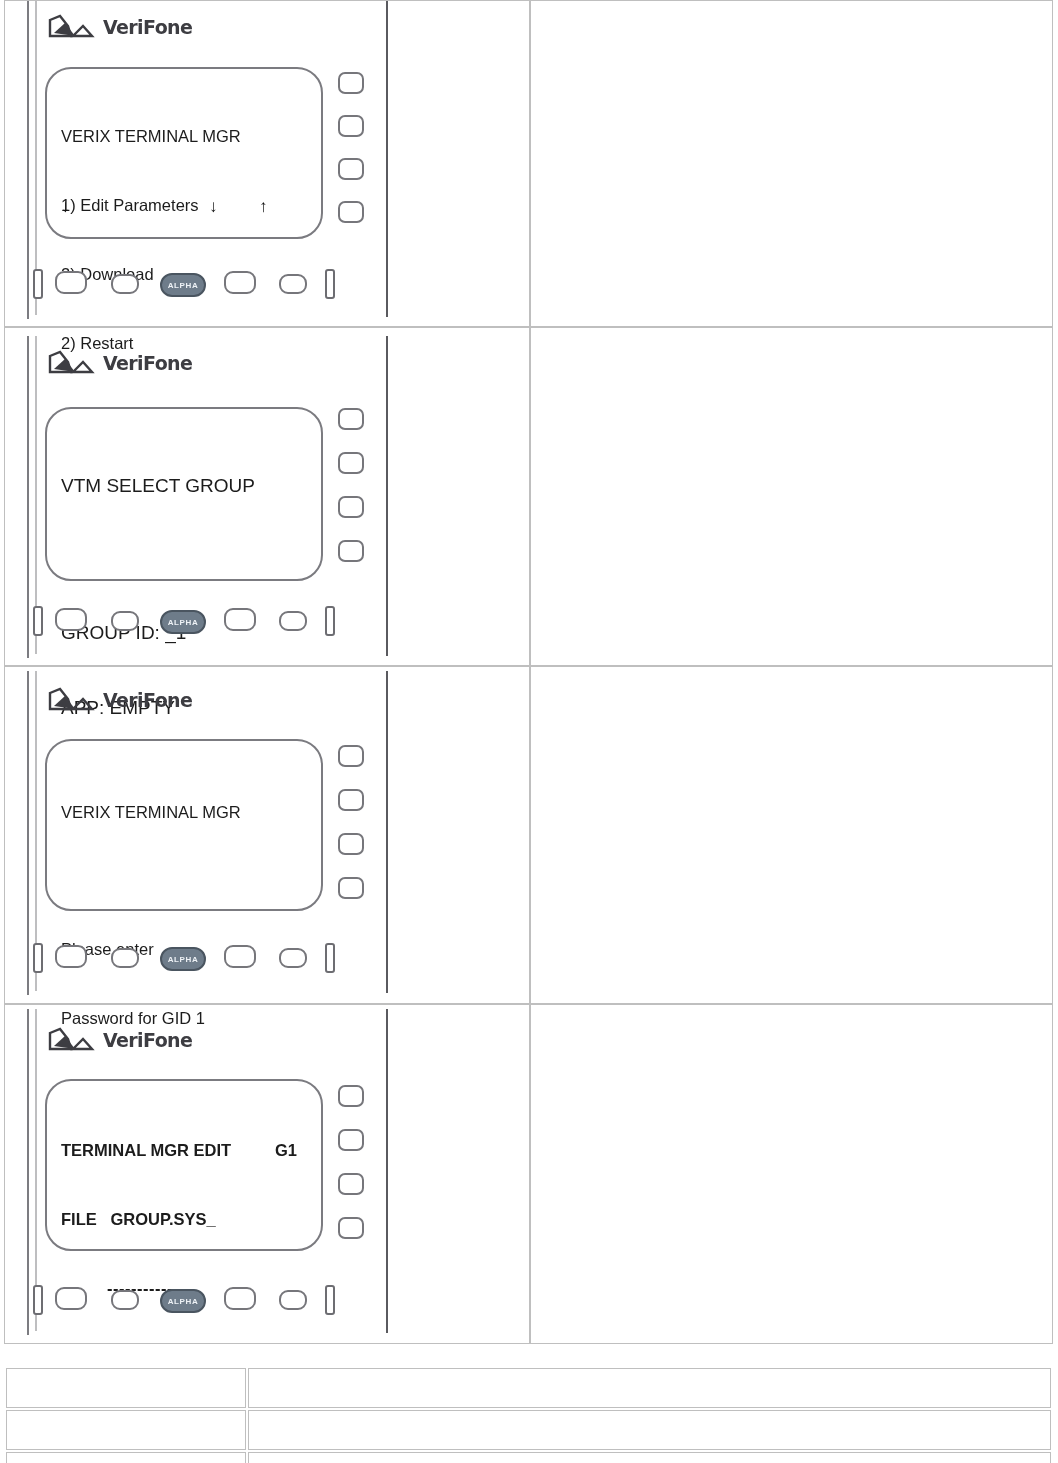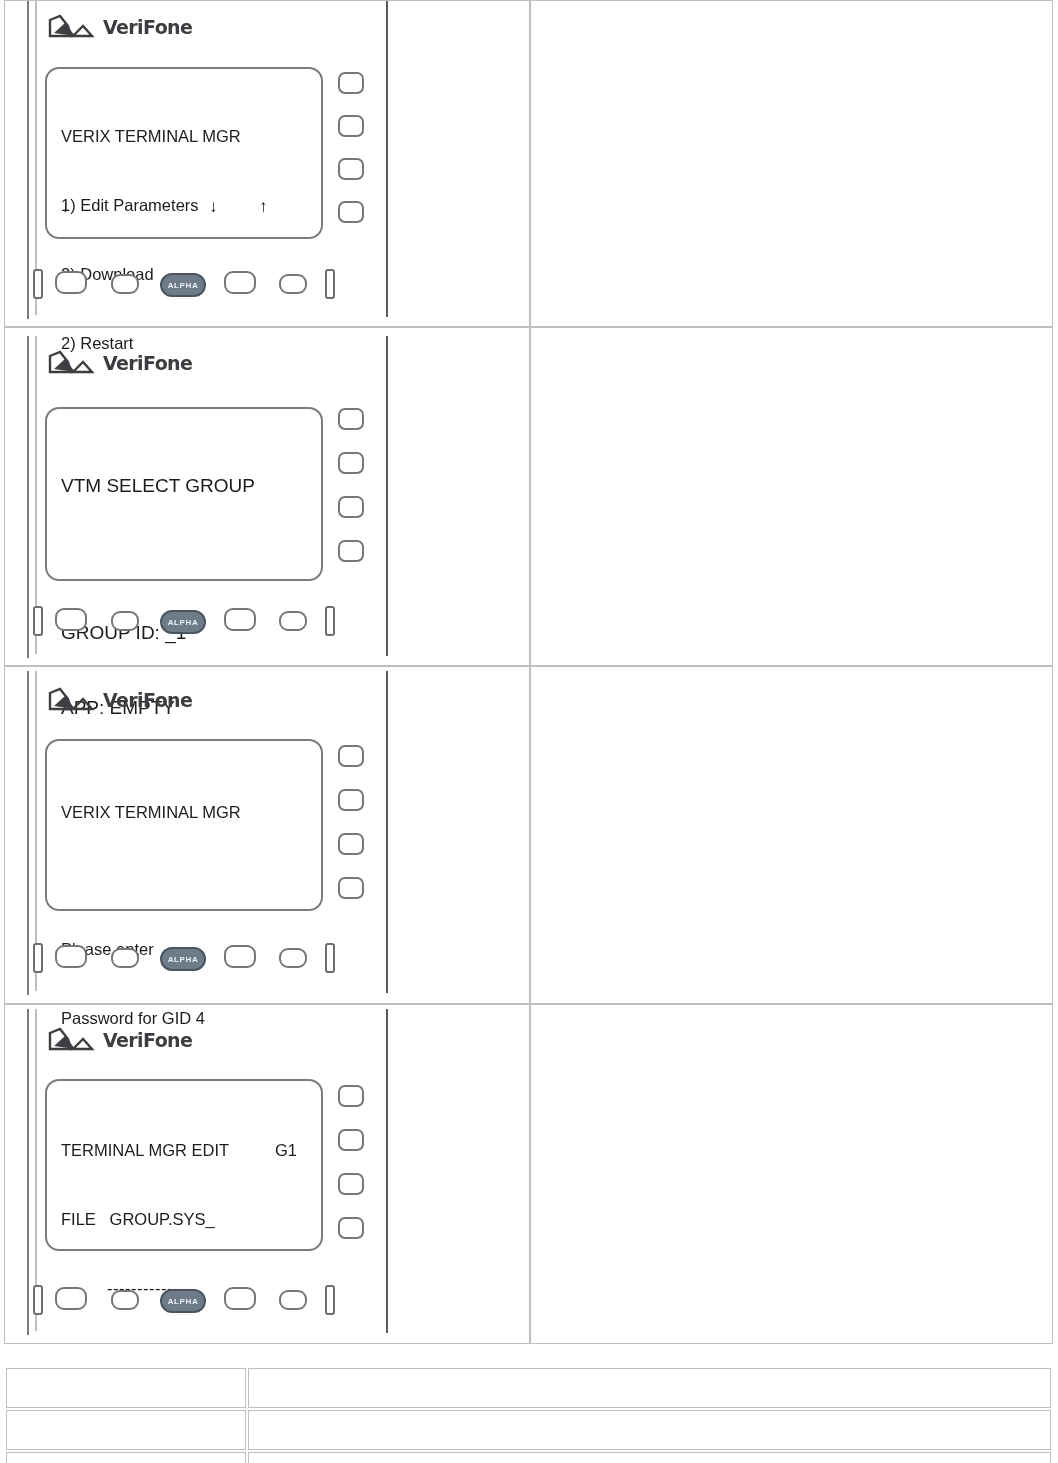--- a/index.html
+++ b/index.html
@@ -71,21 +71,21 @@
     font-weight: 700;
     font-size: 19px;
     letter-spacing: -0.6px;
     color: #3d3d42;
   }
 
   
   .lcd {
     position: absolute;
     border: 2px solid #7b7b80;
-    border-radius: 14px;
+    border-radius: 26px;
     background: #ffffff;
     box-sizing: border-box;
   }
   .lcd-text {
     position: absolute;
     left: 14px;
     right: 10px;
     top: 10px;
     font-size: 16.5px;
     line-height: 23px;
@@ -294,21 +294,21 @@
         </div>
 
         <div class="lcd" style="left:40px; top:72px; width:278px; height:172px;">
           <div class="lcd-text" style="top:14px;">
             <div class="lcd-title-row">
               <span class="lcd-line">VERIX TERMINAL MGR</span>
               <span class="lcd-line"></span>
             </div>
             <div class="lcd-gap"></div>
             <div class="lcd-line">Please enter</div>
-            <div class="lcd-line">Password for GID 4</div>
+            <div class="lcd-line">Password for GID 1</div>
             <div class="lcd-line dashes">-----------------</div>
           </div>
         </div>
 
         <div class="softkey" style="left:333px; top:78px;"></div>
         <div class="softkey" style="left:333px; top:122px;"></div>
         <div class="softkey" style="left:333px; top:166px;"></div>
         <div class="softkey" style="left:333px; top:210px;"></div>
 
         <div class="key-slim" style="left:28px;  top:276px;"></div>
@@ -332,21 +332,21 @@
 
         <div class="vf-logo" style="left:42px; top:22px;">
           <svg class="vf-mark" width="54" height="26" viewBox="0 0 54 26">
             <path d="M3 6 L13 2 L21 12 L24 22 L3 22 Z" fill="none" stroke="#3d3d42" stroke-width="2.4"></path>
             <path d="M7 19 L18 9 L28 22 Z" fill="#3d3d42"></path>
             <path d="M26 22 L36 12 L45 22 Z" fill="none" stroke="#3d3d42" stroke-width="2.4"></path>
           </svg>
           <span class="vf-word">VeriFone</span>
         </div>
 
-        <div class="lcd" style="left:40px; top:74px; width:278px; height:172px;">
+        <div class="lcd" style="left:40px; top:74px; width:278px; height:172px;font-weight:bold;">
           <div class="lcd-text" style="top:12px;">
             <div class="lcd-title-row">
               <span class="lcd-line">TERMINAL MGR EDIT</span>
               <span class="lcd-line" style="padding-right:14px;text-align:right;">G1</span>
             </div>
             <div class="lcd-line">FILE   GROUP.SYS_</div>
             <div class="lcd-line dashes indent">--------------</div>
           </div>
         </div>
 

